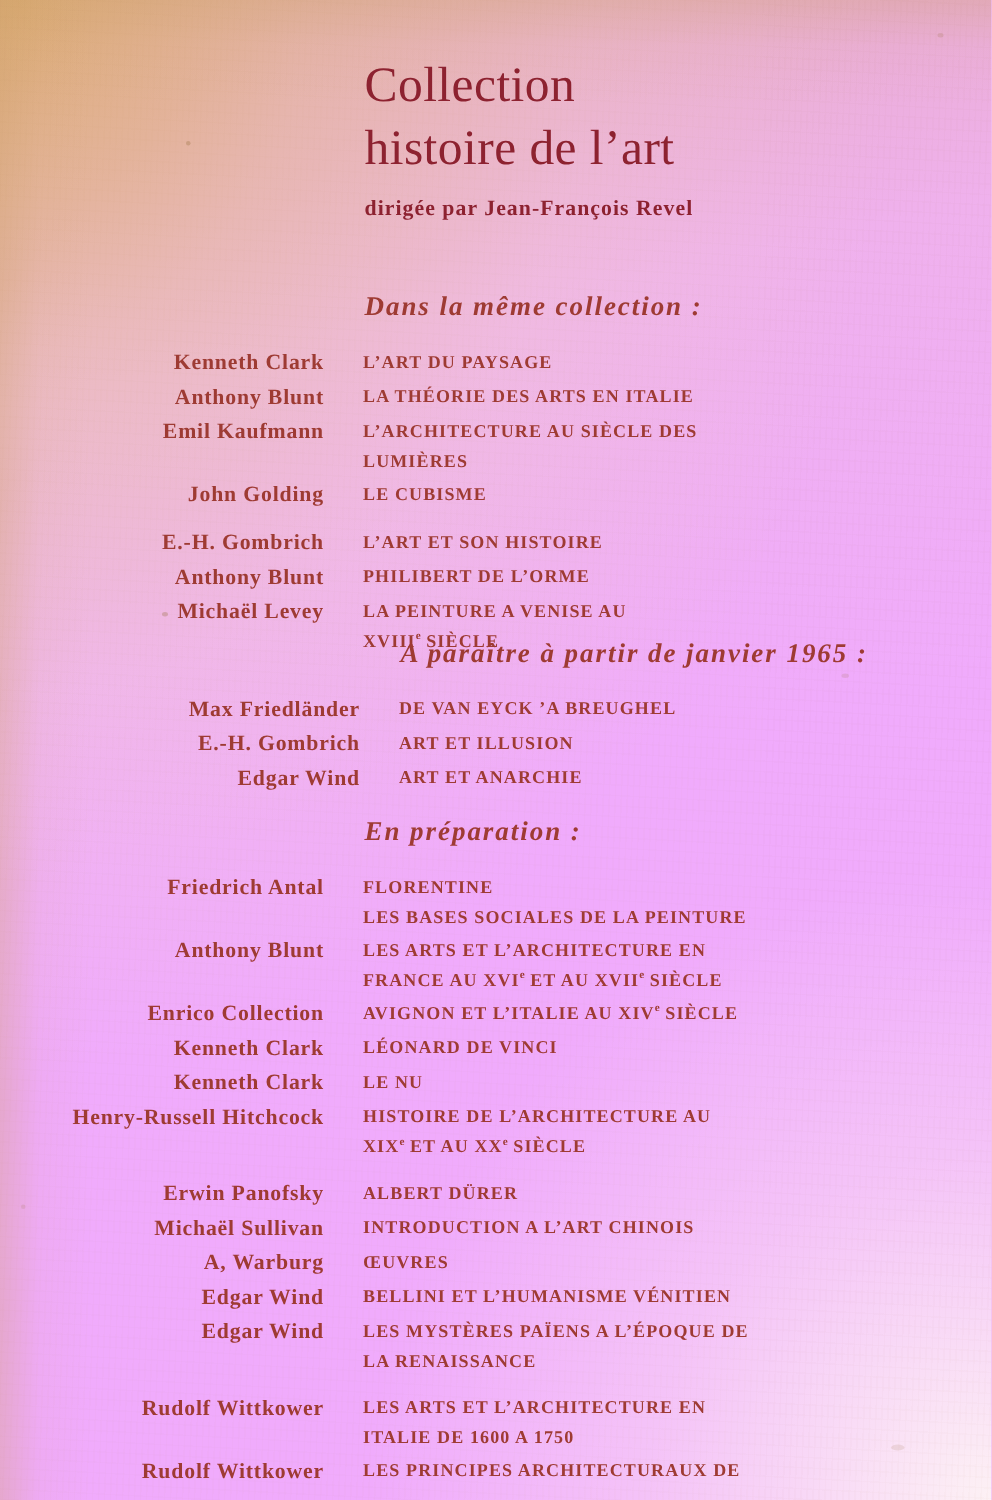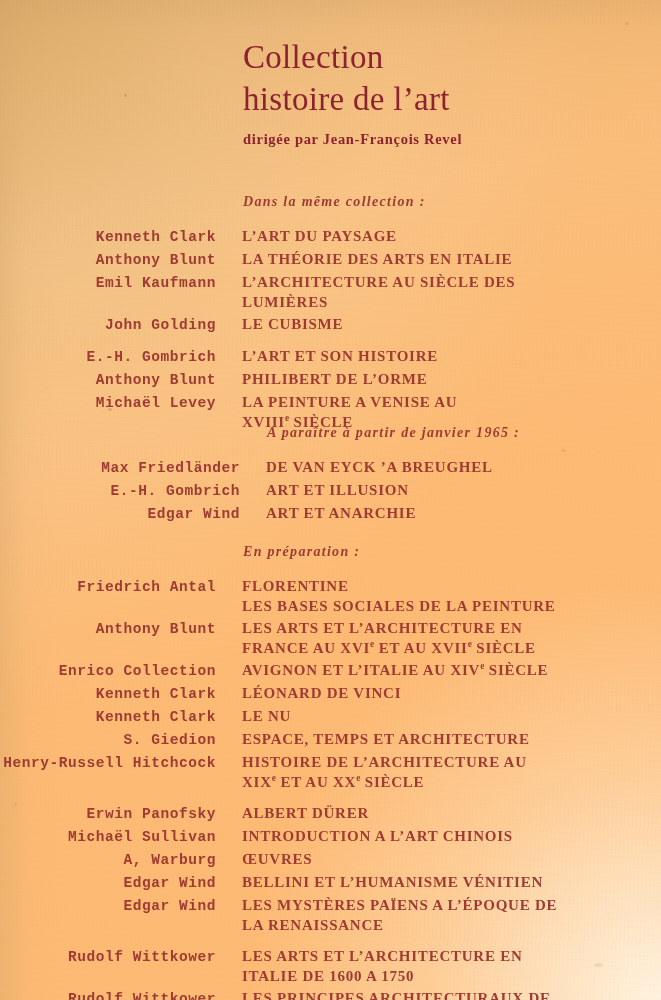--- a/index.html
+++ b/index.html
@@ -13,21 +13,21 @@
     font-family: "Liberation Serif", "DejaVu Serif", serif;
     background: #f9f0d4;
   }
 
   
   #page {
     position: relative;
     width: 661px;
     height: 1000px;
     box-sizing: border-box;
-    background: #fdba74;
+    background: #f0abfc;
     overflow: hidden;
   }
   
   .paper-tint {
     position: absolute;
     inset: 0;
     pointer-events: none;
   }
   .tint-a {
     background:
@@ -100,21 +100,21 @@
   }
   #section-0 { top: 194px; }
   #section-1 { top: 425px; padding-left: 24px; }
   #section-2 { top: 544px; }
 
   .section-heading {
     margin-left: 243px;
     color: #9e3b33;
     font-style: italic;
     font-weight: bold;
-    font-size: 14px;
+    font-size: 18px;
     letter-spacing: 1.3px;
     white-space: nowrap;
   }
 
   .entries {
     margin-top: 16px;
   }
   .entry {
     display: flex;
     align-items: flex-start;
@@ -127,26 +127,25 @@
     width: 216px;
     flex: 0 0 216px;
     text-align: right;
     color: #9e3b33;
     font-size: 14.5px;
     font-weight: bold;
     line-height: 20px;
     letter-spacing: 0.55px;
     white-space: nowrap;
     padding-top: 1px;
-    font-family: Liberation Mono, monospace;
   }
   .entry-title {
     margin-left: 26px;
     color: #9e3b33;
-    font-size: 15px;
+    font-size: 12px;
     font-weight: bold;
     line-height: 20px;
     letter-spacing: 0.75px;
   }
   .entry-title .tline {
     white-space: nowrap;
   }
   .entry-title sup {
     font-size: 0.62em;
     vertical-align: super;
@@ -283,26 +282,20 @@
               <div class="tline">LÉONARD DE VINCI</div>
             </div>
           </div>
           <div class="entry">
             <div class="entry-author">Kenneth Clark</div>
             <div class="entry-title">
               <div class="tline">LE NU</div>
             </div>
           </div>
           <div class="entry">
-            <div class="entry-author">S. Giedion</div>
-            <div class="entry-title">
-              <div class="tline">ESPACE, TEMPS ET ARCHITECTURE</div>
-            </div>
-          </div>
-          <div class="entry">
             <div class="entry-author">Henry-Russell Hitchcock</div>
             <div class="entry-title">
               <div class="tline">HISTOIRE DE L’ARCHITECTURE AU</div>
               <div class="tline">XIX<sup>e</sup> ET AU XX<sup>e</sup> SIÈCLE</div>
             </div>
           </div>
           <div class="entry gap-before">
             <div class="entry-author">Erwin Panofsky</div>
             <div class="entry-title">
               <div class="tline">ALBERT DÜRER</div>

